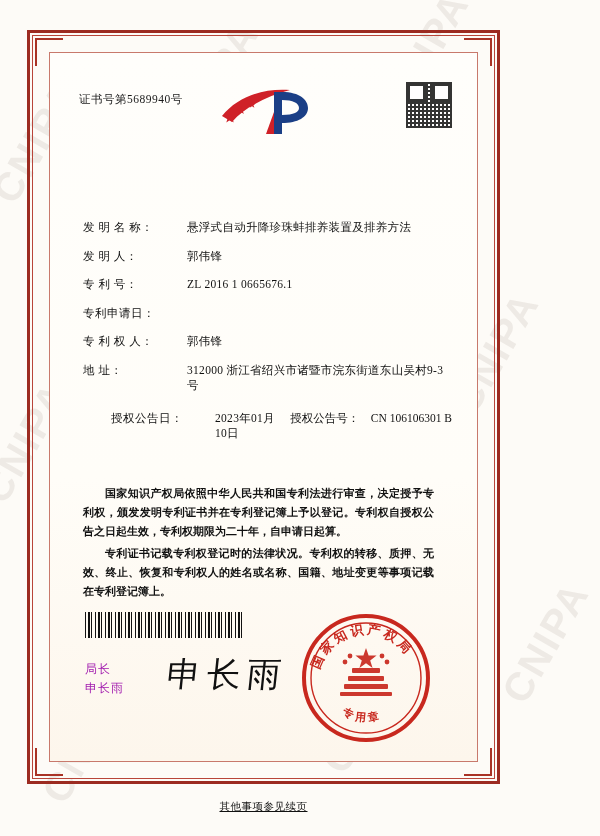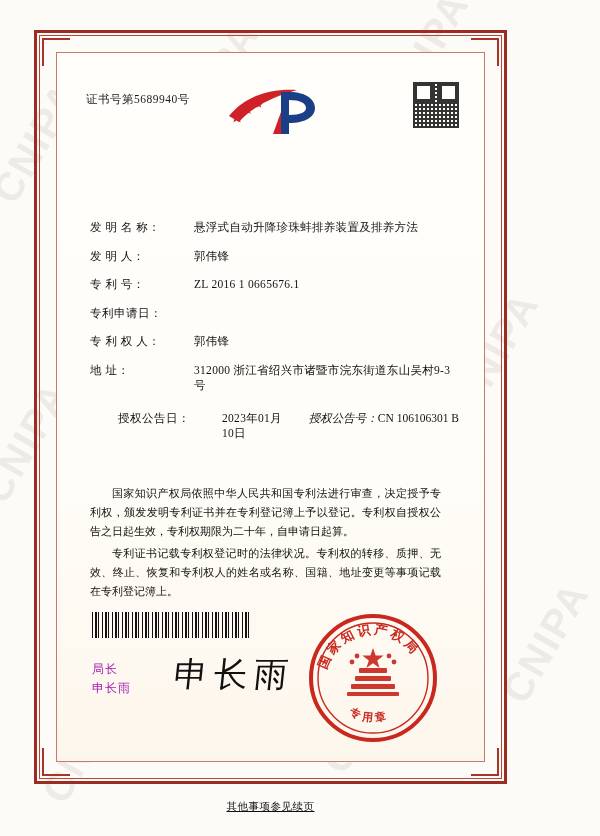--- a/index.html
+++ b/index.html
@@ -29,21 +29,21 @@
     font-weight: bold;
     color: rgba(170, 160, 150, 0.18);
     letter-spacing: 2px;
     transform: rotate(-60deg);
     white-space: nowrap;
   }
 
   
   .page {
     position: absolute;
-    left: 12px; top: 0;
+    left: 5px; top: 0;
     width: 517px;
     height: 836px;
     z-index: 2;
   }
 
   
   .frame-outer {
     position: absolute;
     left: 22px; top: 30px;
     right: 22px; bottom: 52px;
@@ -152,38 +152,38 @@
     letter-spacing: 0.5px;
     white-space: nowrap;
   }
   .row .val {
     flex: 1;
     letter-spacing: 0.3px;
   }
   .row.pair .lbl2 {
     width: 92px;
     flex: 0 0 92px;
-    text-align: right;
-    font-style: italic;
+    text-align: center;
   }
   .row.pair .val2 { flex: 0 0 auto; }
 
   
   .paras {
     position: absolute;
     left: 34px; right: 28px;
     top: 432px;
     font-size: 11px;
     line-height: 19px;
     color: #111;
     text-align: justify;
   }
   .paras p {
     margin: 0 16px 3px 0;
     text-indent: 22px;
+    font-weight: bold;
   }
 
   
   .barcode {
     position: absolute;
     left: 36px;
     top: 560px;
     width: 160px;
     height: 26px;
     background:

